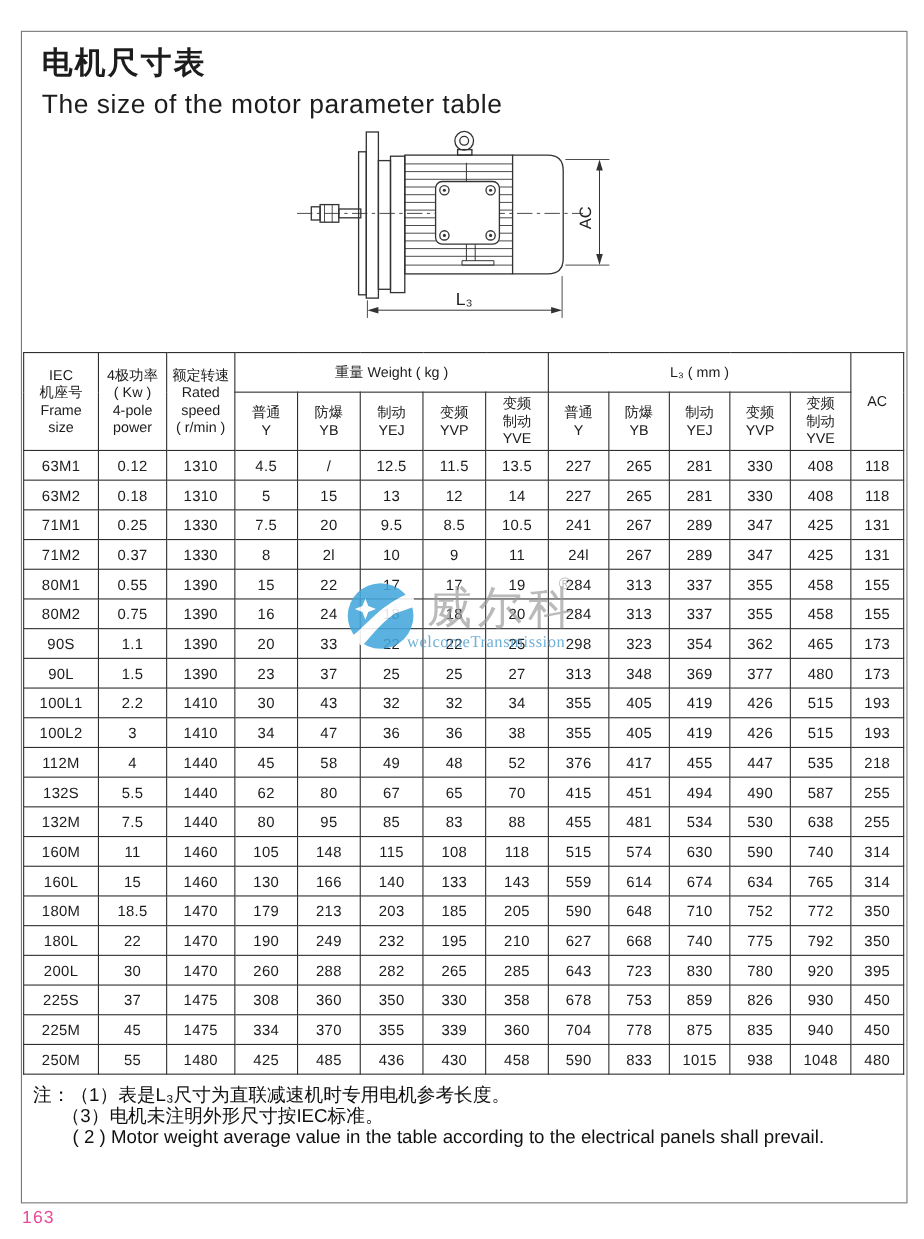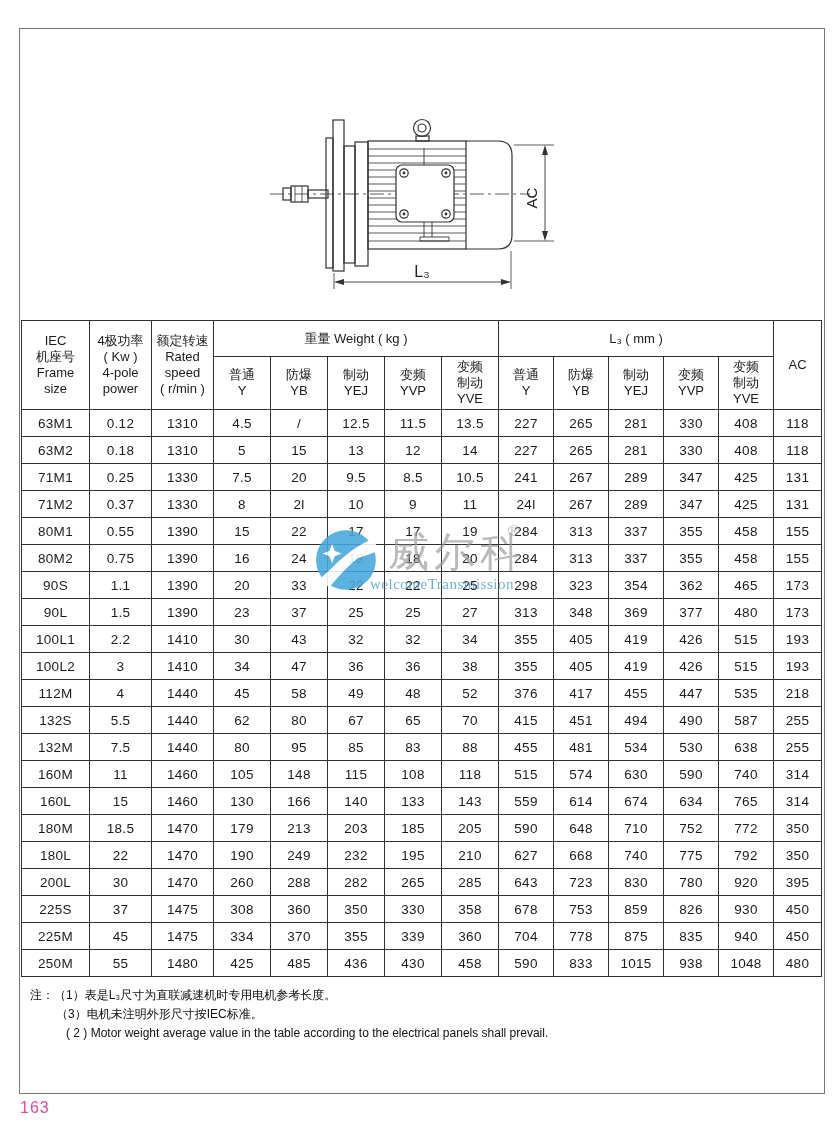--- a/index.html
+++ b/index.html
@@ -18,32 +18,36 @@
   .row-group{height:36px;}
   .row-sub th{height:52px;}
   table.motor td{font-size:13.5px;height:26px;letter-spacing:0.3px;}
 
   .watermark{position:absolute;left:300px;top:516px;width:250px;height:92px;z-index:2;pointer-events:none;}
   .wm-logo{position:absolute;left:14px;top:12px;width:64px;height:64px;opacity:0.88;}
   .wm-zh{position:absolute;left:88px;top:16px;font-size:41px;font-weight:400;color:#9a9a9a;opacity:0.68;letter-spacing:5px;line-height:41px;}
   .wm-reg{position:absolute;left:208px;top:6px;font-size:15px;color:#9a9a9a;opacity:0.7;}
   .wm-en{position:absolute;left:70px;top:60px;font-size:15px;color:#4d9ccd;opacity:0.8;font-family:"Liberation Serif",serif;letter-spacing:0.5px;}
 
-  .notes{position:absolute;left:30px;top:986px;font-size:12px;line-height:19px;color:#111;}
+  .notes{position:absolute;left:30px;top:986px;font-size:17px;line-height:19px;color:#111;}
   .note-line{white-space:nowrap;}
   .indent-zh{padding-left:26px;}
   .indent-en{padding-left:36px;}
   .page-number{position:absolute;left:20px;top:1099px;font-size:16px;color:#ec4899;letter-spacing:1px;}
 </style>
 </head>
 <body>
 
 <div class="page">
   <div class="frame"></div>
 
+  <div class="title-block">
+    <h1 class="title-zh">电机尺寸表</h1>
+    <h2 class="title-en">The size of the motor parameter table</h2>
+  </div>
 
   <svg class="diagram" width="320" height="210" viewBox="0 0 320 210">
     <g stroke="#333" stroke-width="1.2" fill="none">
 
       <path d="M12 91 H272" stroke-width="0.8" stroke-dasharray="14 4 3 4"></path>
 
       <rect x="25" y="85" width="8" height="12"></rect>
       <rect x="33" y="83" width="17" height="16"></rect>
       <path d="M37 83 V99 M44 83 V99" stroke-width="0.8"></path>
       <rect x="50" y="87" width="20" height="8"></rect>

